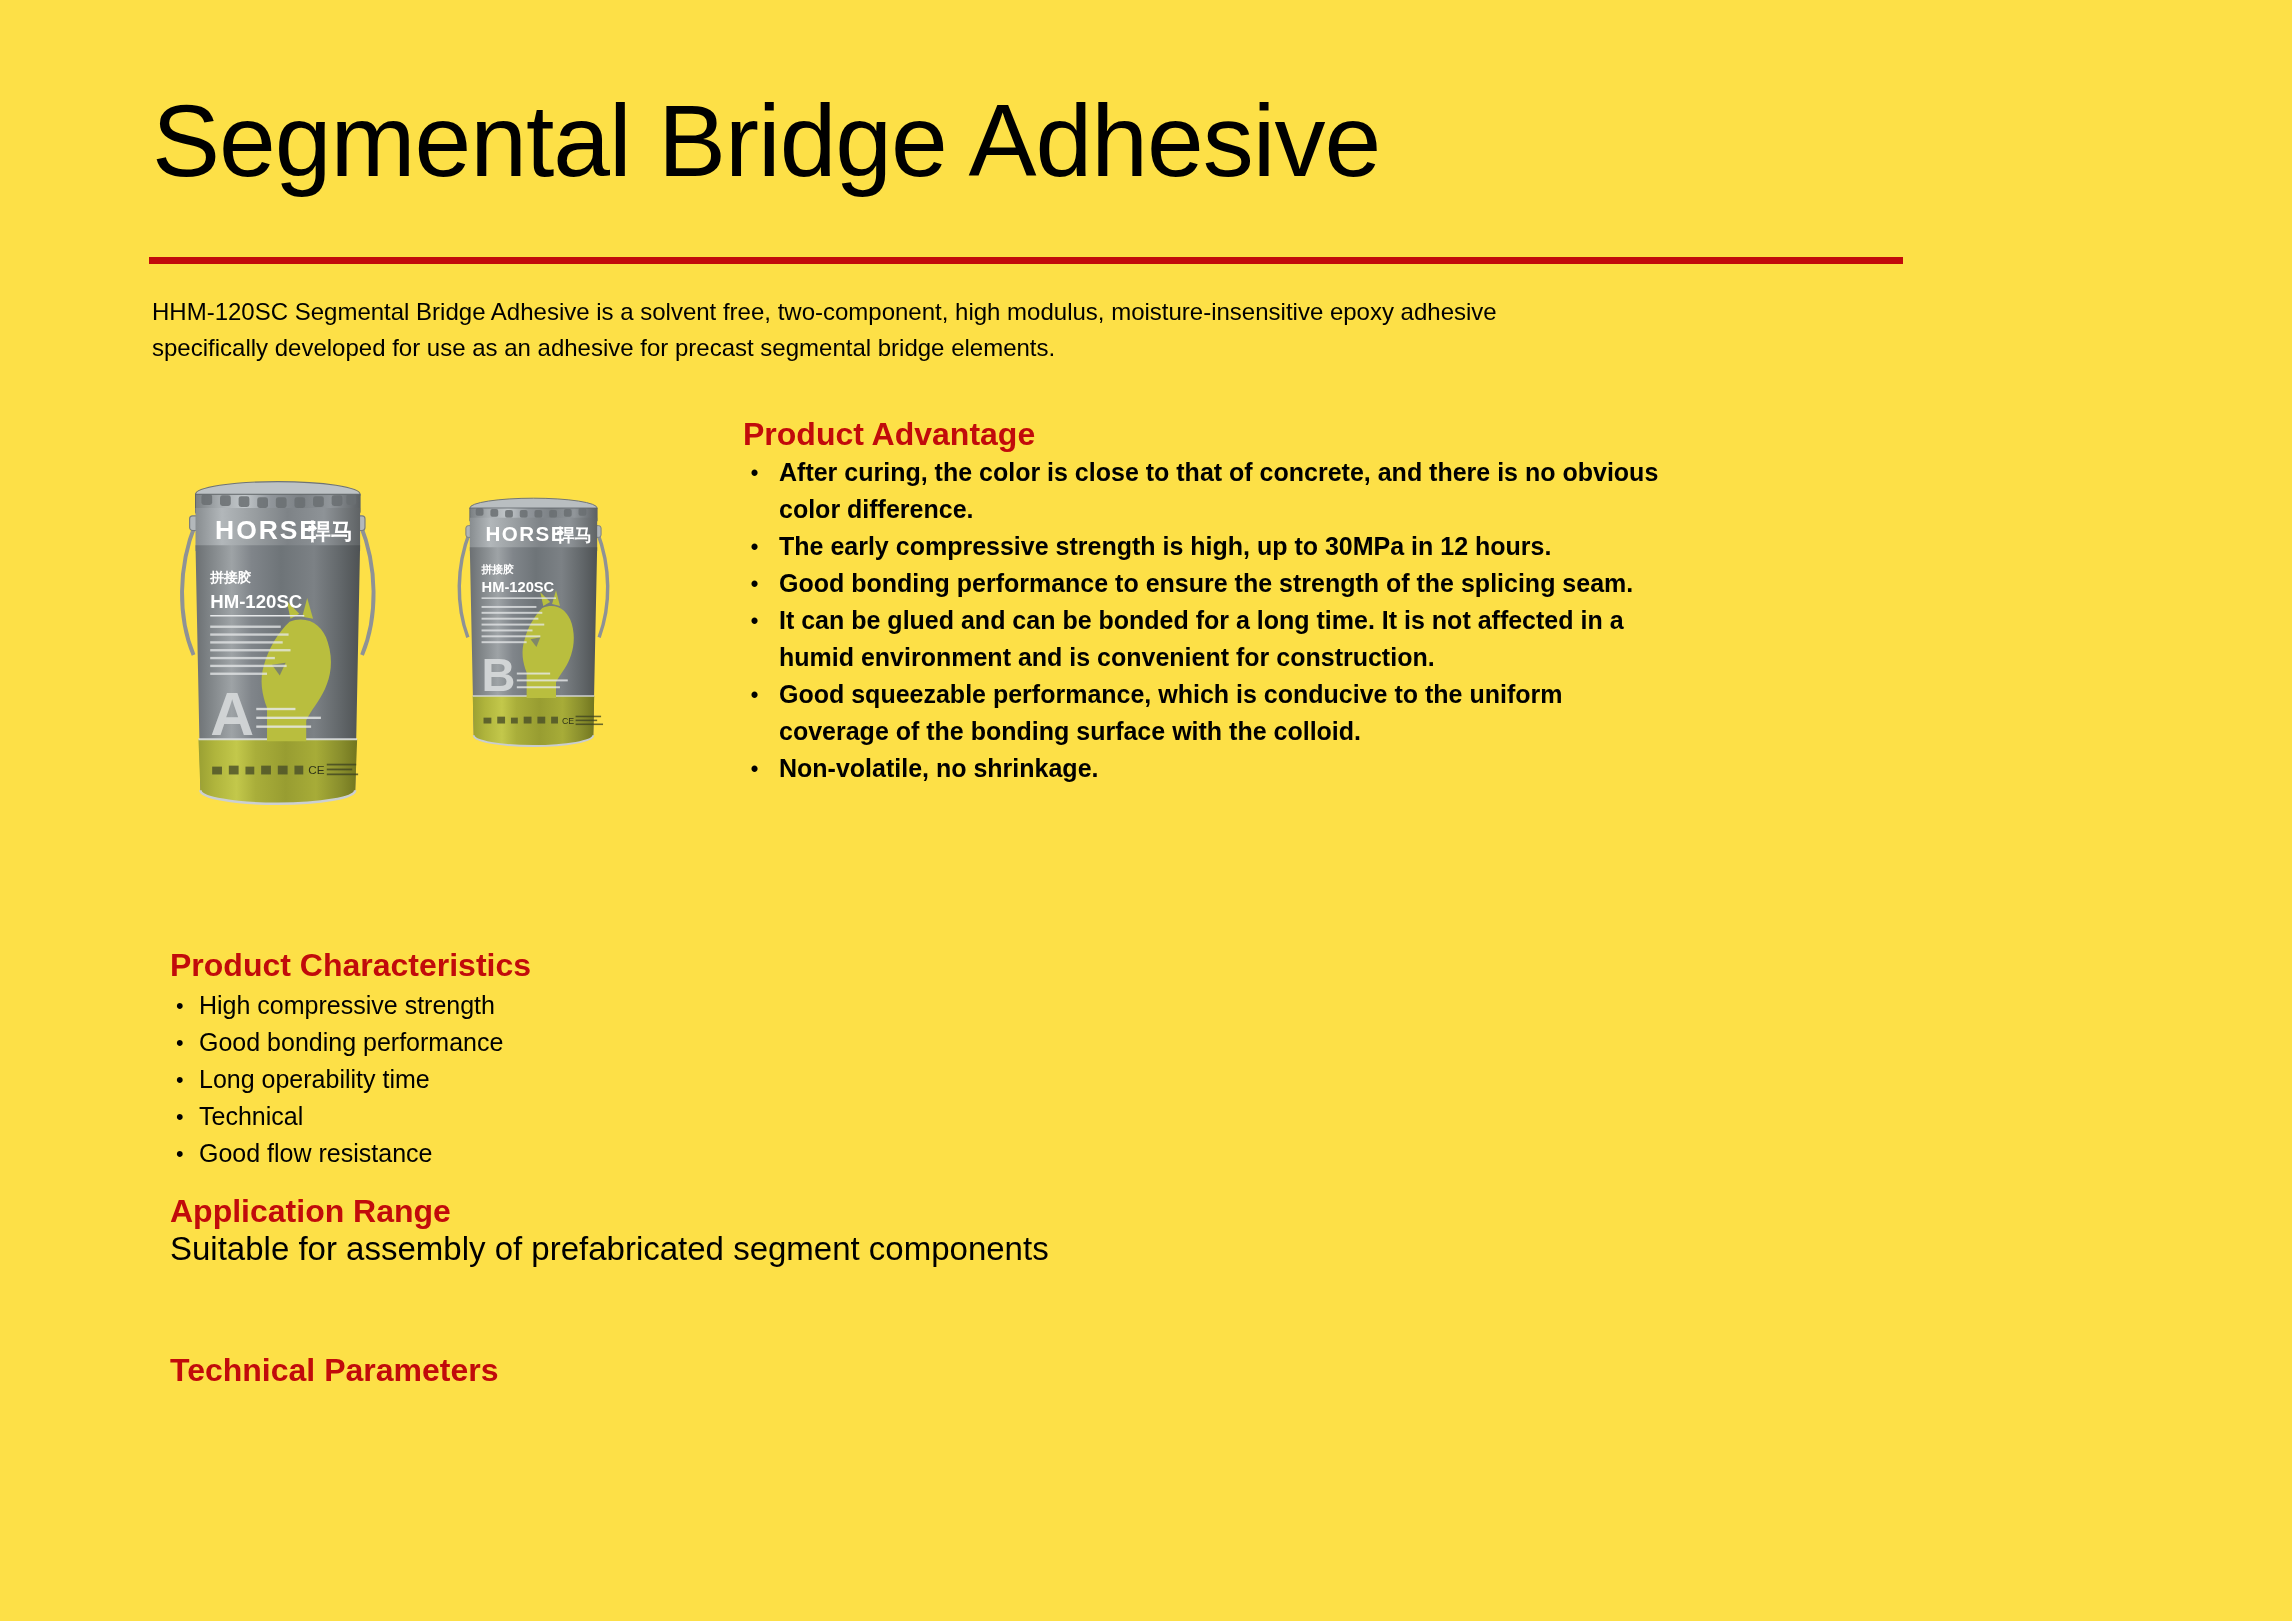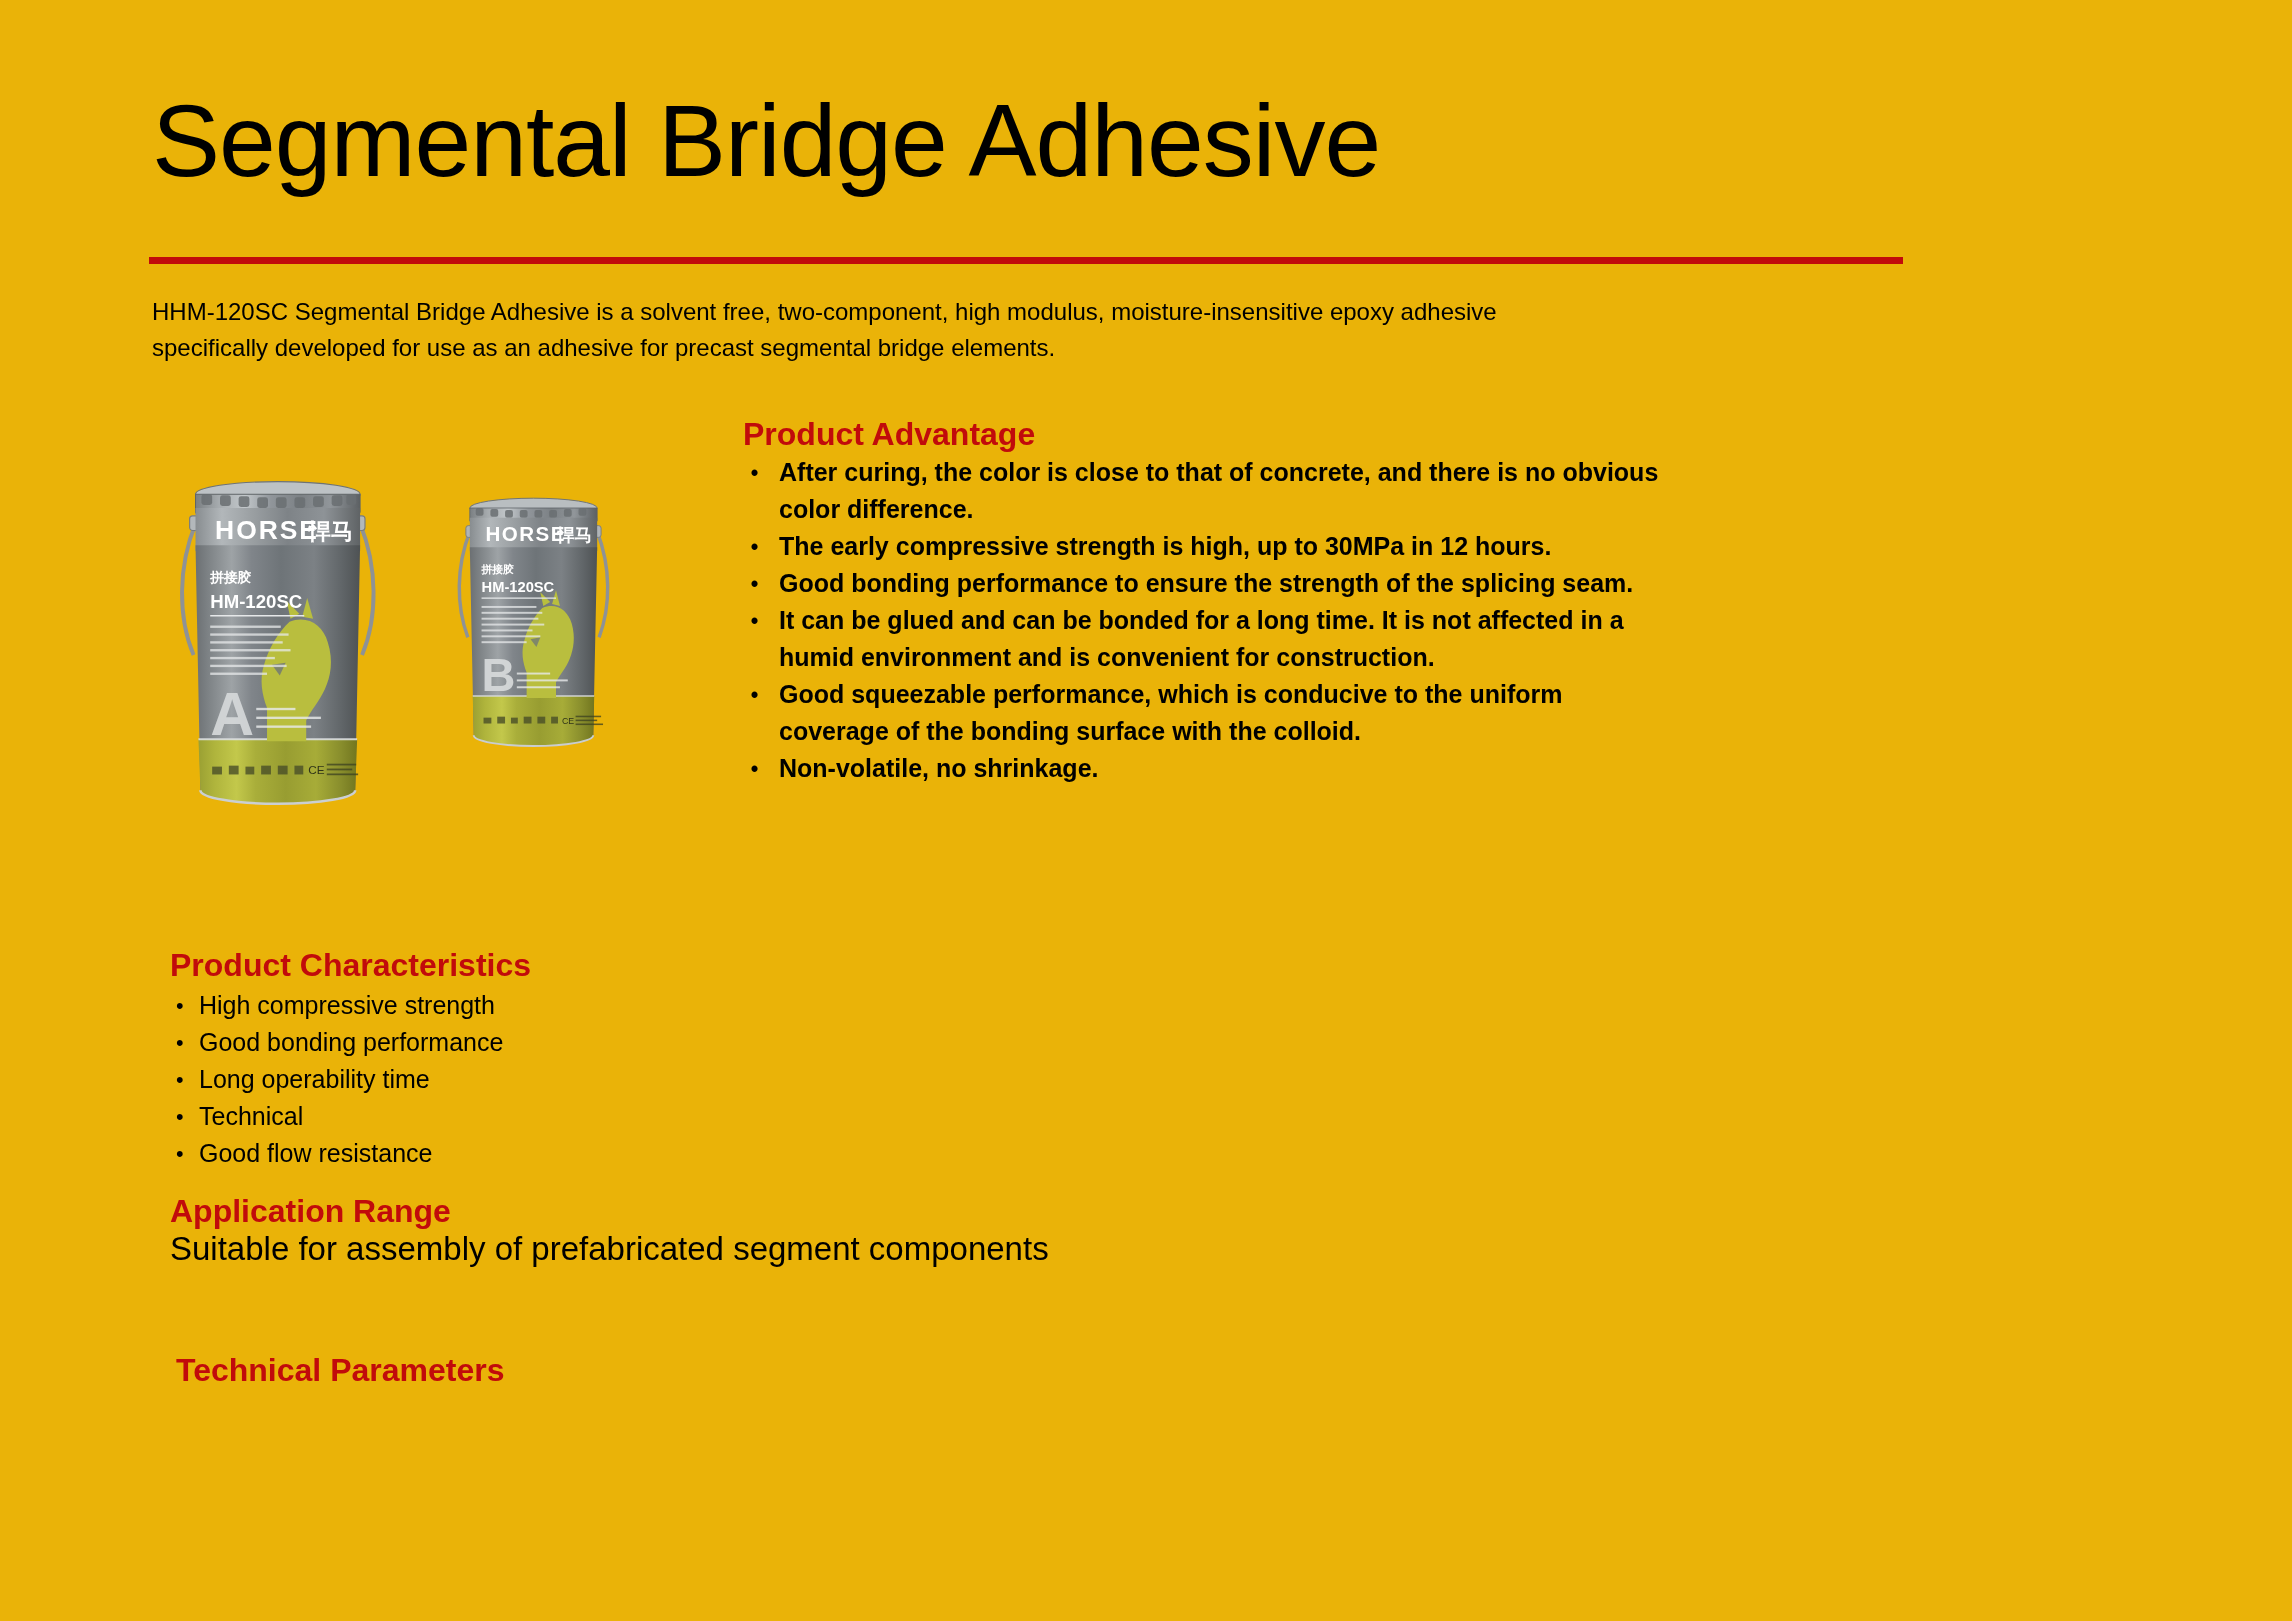--- a/index.html
+++ b/index.html
@@ -9,21 +9,21 @@
     background: #ffffff;
   }
   body {
     font-family: "Liberation Sans", sans-serif;
     color: #000000;
   }
   #page {
     position: relative;
     width: 2293px;
     height: 1621px;
-    background: #eab308;
+    background: #fde047;
     overflow: hidden;
   }
 
   
   #title-block {
     position: absolute;
     left: 152px;
     top: 86px;
     width: 1764px;
   }
@@ -118,21 +118,21 @@
   #application-block .section-heading { margin-bottom: 2px; }
   #application-text {
     font-size: 33px;
     line-height: 36px;
     color: #000000;
     white-space: nowrap;
   }
 
   #technical-block {
     position: absolute;
-    left: 176px;
+    left: 170px;
     top: 1353px;
     width: 882px;
   }
 
   
   #product-photo {
     position: absolute;
     left: 172px;
     top: 451px;
     width: 529px;

